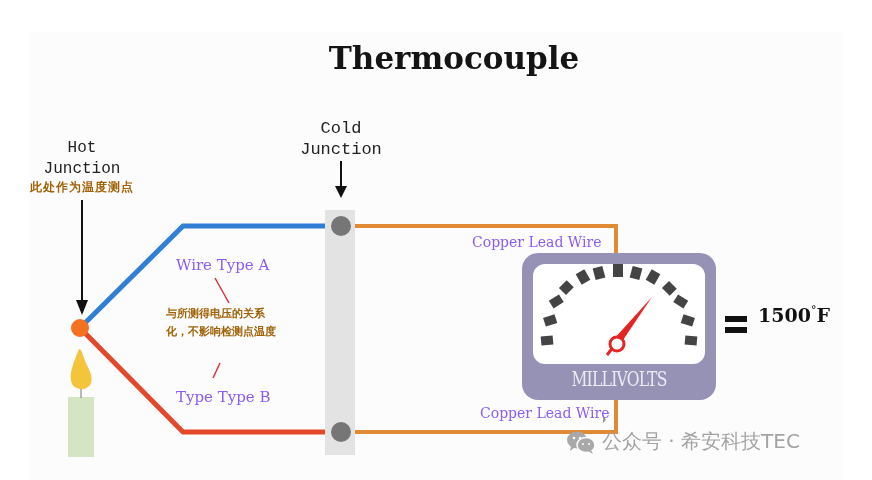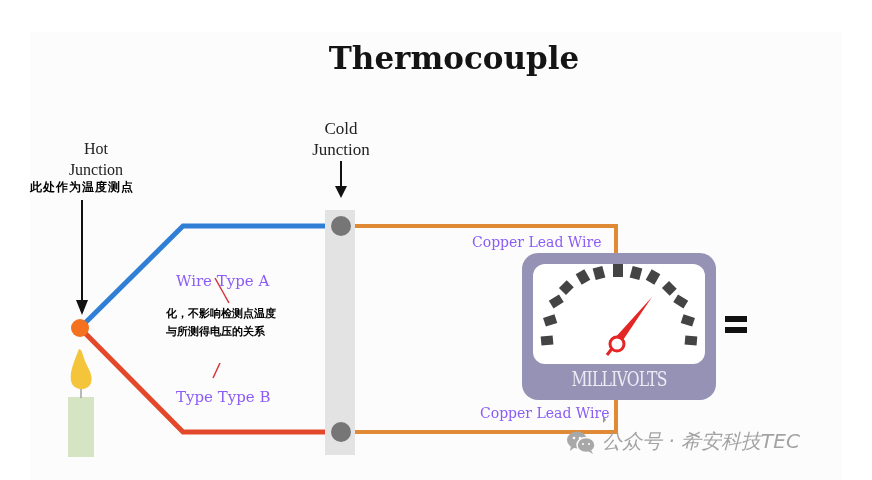--- a/index.html
+++ b/index.html
@@ -13,25 +13,25 @@
       position: absolute; left: 30px; top: 32px; width: 812px; height: 448px;
       background: #fcfcfc;
     }
     .title {
       position: absolute; left: 0; top: 40px; width: 908px; text-align: center;
       font-family: "DejaVu Serif", serif; font-weight: bold; font-size: 31px;
       color: #141414; letter-spacing: 0px;
     }
     svg.diagram { position: absolute; left: 0; top: 0; }
     .label {
-      position: absolute; font-family: Liberation Serif, serif; color: #222;
+      position: absolute; font-family: Liberation Mono, monospace; color: #222;
       font-size: 16px; line-height: 21px; text-align: center; white-space: nowrap;
     }
     .label-cn {
-      position: absolute; font-family: "DejaVu Sans", sans-serif; color: #000000;
+      position: absolute; font-family: "DejaVu Sans", sans-serif; color: #a16207;
       font-size: 11px; line-height: 18px; white-space: nowrap; font-weight: bold;
     }
     .wire-label {
       position: absolute; font-family: "DejaVu Serif", serif; color: #8b5cf6;
       font-size: 15px; white-space: nowrap;
     }
     .temp {
       position: absolute; left: 758px; top: 296px; font-family: "DejaVu Serif", serif;
       font-weight: bold; font-size: 19px; line-height: 29px; color: #111;
     }
@@ -40,21 +40,21 @@
       position: absolute; left: 725px; top: 313px; width: 22px; height: 22px;
     }
     .equals div { position: absolute; left: 0; width: 22px; height: 6px; background: #111; }
     .meter-label {
       position: absolute; left: 522px; top: 367px; width: 194px; text-align: center;
       font-family: "DejaVu Serif", serif; font-size: 20px; color: #ecebf3;
       letter-spacing: -1px; transform: scaleX(0.78); transform-origin: center;
     }
     .watermark {
       position: absolute; left: 566px; top: 428px; font-family: "DejaVu Sans", sans-serif;
-      font-size: 20px; color: #a3a3a3; white-space: nowrap; display: flex; align-items: center; font-style: italic;
+      font-size: 20px; color: #a3a3a3; white-space: nowrap; display: flex; align-items: center;
     }
     .watermark .wechat { width: 30px; height: 24px; margin-right: 6px; position: relative; }
   </style>
 </head>
 <body>
 
 <div class="panel"></div>
 
 <div class="title">Thermocouple</div>
 
@@ -117,46 +117,47 @@
       <line x1="614" y1="346" x2="607" y2="355" stroke="#e52424" stroke-width="3"></line>
       <circle cx="617" cy="344" r="7" fill="#ffffff" stroke="#e52424" stroke-width="3"></circle>
     </g>
   </g>
 
   <path d="M603 415 l0 8 l3 -3 z" fill="#999"></path>
 </svg>
 
 <div class="meter-label">MILLIVOLTS</div>
 
-<div class="label" style="left:54px; top:138px; width:84px;">
+<div class="label" style="left:40px; top:138px; width:84px;">
   <div>Hot</div>
   <div>Junction</div>
 </div>
 <div class="label-cn" style="left:30px; top:178px; font-size:12px; letter-spacing:1px;">此处作为温度测点</div>
 
 <div class="label" style="left:296px; top:118px; width:90px; font-size:17px;">
   <div>Cold</div>
   <div>Junction</div>
 </div>
 
-<div class="wire-label" style="left:176px; top:256px;margin-top:16px;">Wire Type A</div>
+<div class="wire-label" style="left:176px; top:256px;">Wire Type A</div>
 <div class="wire-label" style="left:176px; top:388px;">Type Type B</div>
 <div class="wire-label" style="left:472px; top:234px; font-size:14px;">Copper Lead Wire</div>
 <div class="wire-label" style="left:480px; top:405px; font-size:14px;">Copper Lead Wire</div>
 
 <div class="label-cn" style="left:166px; top:305px;">
+  <div>与所测得电压的关系</div>
   <div>化，不影响检测点温度</div>
-  <div>与所测得电压的关系</div>
 </div>
 
 <div class="equals">
   <div style="top:3px;"></div>
   <div style="top:14px;"></div>
 </div>
 <div class="temp">
+  <div><span>1500</span><sup>°</sup><span>F</span></div>
 </div>
 
 <div class="watermark">
   <span class="wechat">
     <svg width="30" height="24" viewBox="0 0 30 24">
       <ellipse cx="11" cy="10" rx="10" ry="8.5" fill="#a8a8a8"></ellipse>
       <polygon points="5,16 4,21 9,17" fill="#a8a8a8"></polygon>
       <ellipse cx="20" cy="15" rx="9" ry="7.5" fill="#a8a8a8" stroke="#fcfcfc" stroke-width="1.5"></ellipse>
       <polygon points="25,20 27,24 22,21" fill="#a8a8a8"></polygon>
       <circle cx="8" cy="8" r="1.3" fill="#fcfcfc"></circle>

